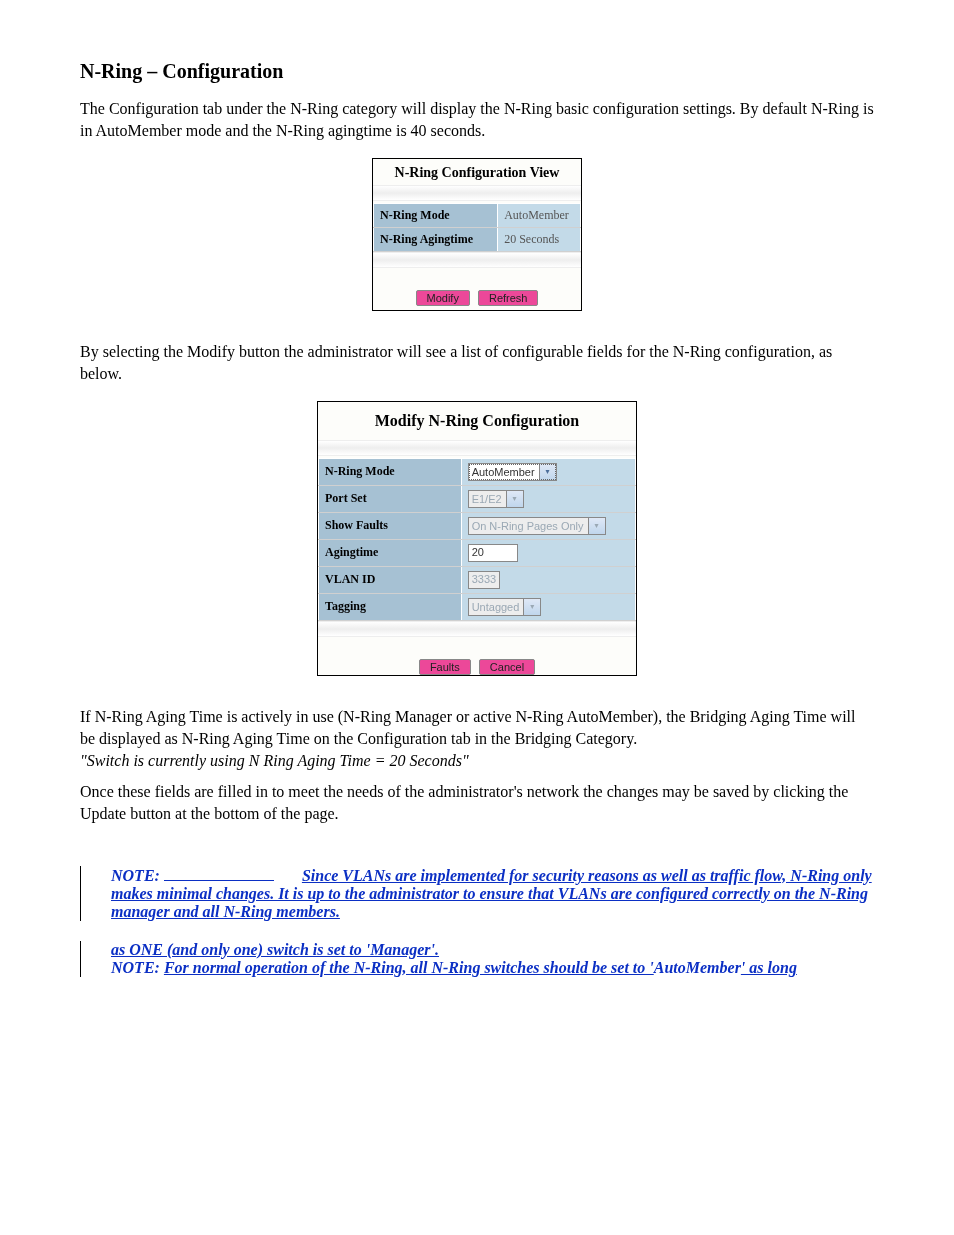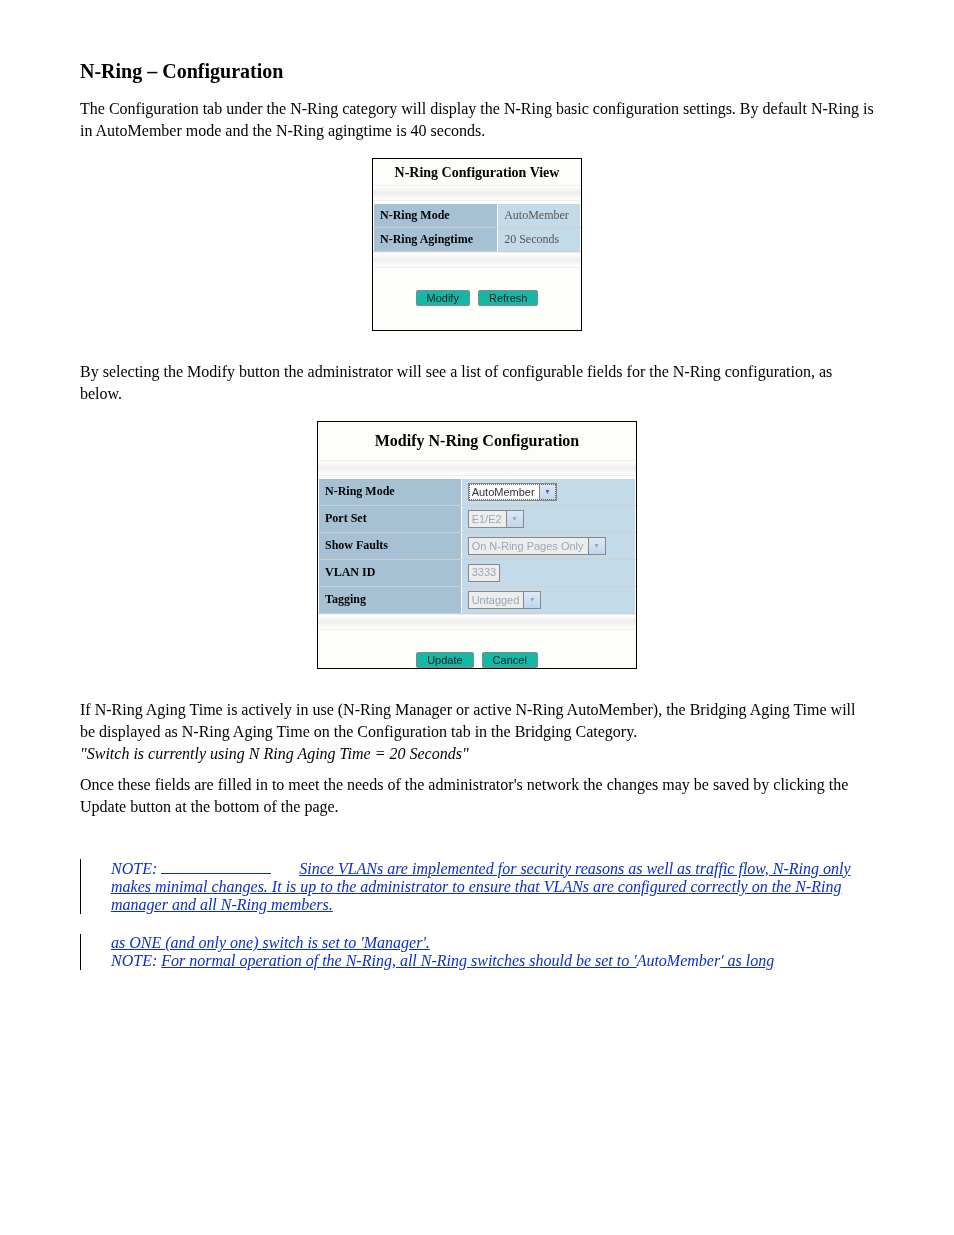--- a/index.html
+++ b/index.html
@@ -22,21 +22,21 @@
     line-height: 1.4;
   }
   .panel {
     background: #fdfdfa;
     border: 1px solid #000;
     box-sizing: border-box;
   }
   .panel1 {
     width: 210px;
     margin: 15px auto 30px auto;
-    padding-bottom: 24px;
+    padding-bottom: 4px;
   }
   .panel2 {
     width: 320px;
     margin: 15px auto 30px auto;
   }
   .panel-title {
     font-family: "Times New Roman", Times, serif;
     font-weight: bold;
     font-size: 14px;
     text-align: center;
@@ -71,21 +71,21 @@
   table.config .value {
     background: #c3dae8;
     border: 1px solid #fff;
     border-bottom: 1px solid #d0d0d0;
     color: #333;
   }
   .panel1 table.config .label { width: 60%; }
   .panel1 table.config .value { color: #555; }
   .btn {
     display: inline-block;
-    background: #14b8a6;
+    background: #ec4899;
     border: 1px solid #888;
     border-radius: 2px;
     font-family: Tahoma, Arial, sans-serif;
     font-size: 11px;
     padding: 1px 10px;
     margin: 0 2px;
     color: #222;
     cursor: pointer;
   }
   .btn-row {
@@ -139,21 +139,21 @@
     color: #9aa8b4;
   }
   .italic { font-style: italic; }
   .note-bar {
     border-left: 1px solid #000;
     padding-left: 30px;
     margin: 40px 0 20px 0;
   }
   .note-blue {
     color: #0b2fc4;
-    font-weight: normal;
+    font-weight: bold;
     font-style: italic;
     font-family: "Times New Roman", Times, serif;
   }
   .note-underline { text-decoration: underline; }
   .note-blank {
     display: inline-block;
     border-bottom: 1px solid #0b2fc4;
     height: 0.9em;
     vertical-align: baseline;
   }
@@ -215,39 +215,45 @@
     <tr>
       <td class="label">Show Faults</td>
       <td class="value">
         <span class="faux-select disabled">
           <span>On N-Ring Pages Only</span>
           <span class="dd">▾</span>
         </span>
       </td>
     </tr>
     <tr>
+      <td class="label">Agingtime</td>
+      <td class="value">
+        <span class="faux-input" style="width:50px">20</span>
+      </td>
+    </tr>
+    <tr>
       <td class="label">VLAN ID</td>
       <td class="value">
         <span class="faux-input disabled" style="width:32px">3333</span>
       </td>
     </tr>
     <tr>
       <td class="label">Tagging</td>
       <td class="value">
         <span class="faux-select disabled">
           <span>Untagged</span>
           <span class="dd">▾</span>
         </span>
       </td>
     </tr>
   </tbody>
     </table>
   <div class="hr"></div>
   <div class="btn-row">
-    <span class="btn">Update</span>
+    <span class="btn">Faults</span>
     <span class="btn">Cancel</span>
   </div>
 </div>
 
 <p>
   <span>If N-Ring Aging Time is actively in use (N-Ring Manager or active N-Ring AutoMember), the Bridging Aging Time will be displayed as N-Ring Aging Time on the Configuration tab in the Bridging Category.</span><br>
   <span class="italic">"Switch is currently using N Ring Aging Time = 20 Seconds"</span>
 </p>
 
 <p>Once these fields are filled in to meet the needs of the administrator's network the changes may be saved by clicking the Update button at the bottom of the page.</p>

